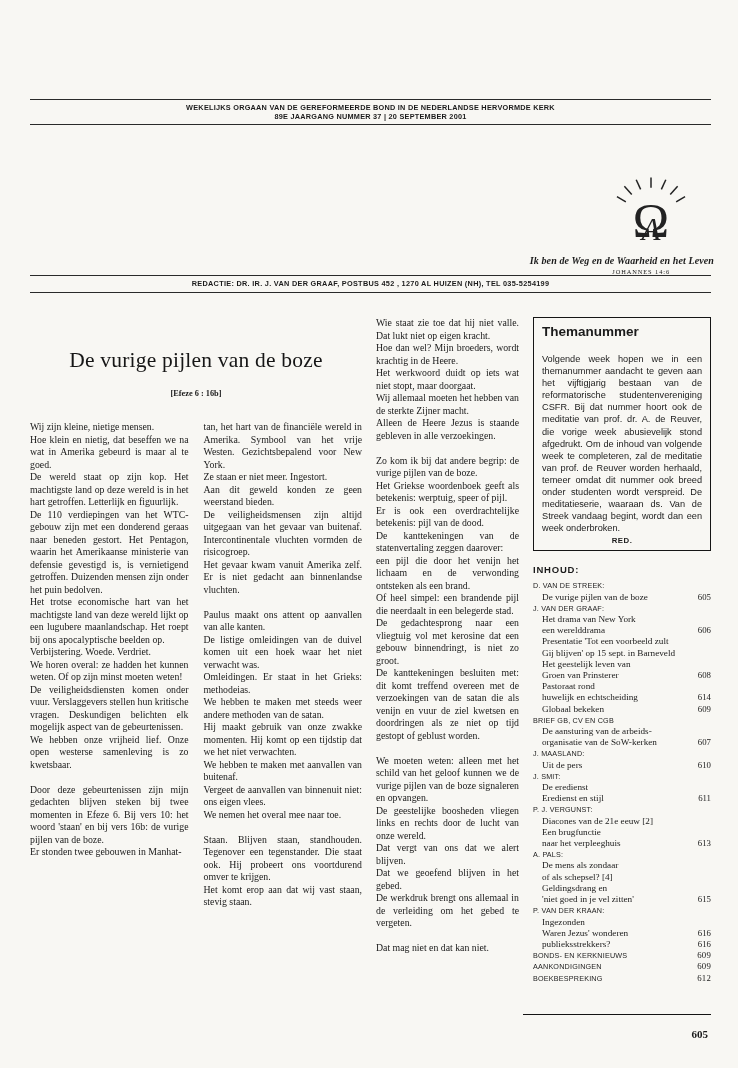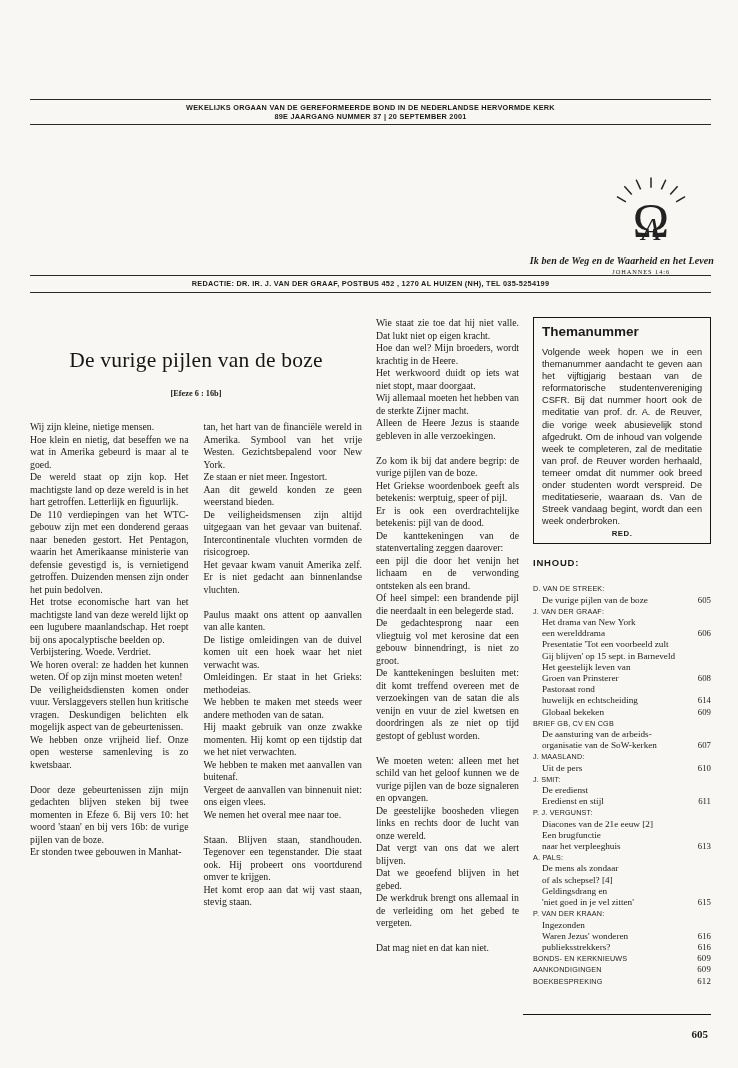--- a/index.html
+++ b/index.html
@@ -40,25 +40,25 @@
   .subtitle { text-align:center; font-size:8.3px; font-weight:bold; margin-top:16px; }
   .cols { display:flex; gap:15px; margin-top:23px; }
   .coltext {
     flex:1; font-size:9.8px; line-height:12.5px; text-align:justify;
     white-space:pre-line; color:#191919;
   }
   .col3block { width:143px; flex:none; }
   
   .sidebar { flex:1; min-width:0; }
   .thema-box { border:1.5px solid #151515; padding:6px 8px 5px 8px; font-family:"Liberation Sans", sans-serif; }
-  .thema-title { font-size:13.5px; font-weight:bold; margin-bottom:7px; }
+  .thema-title { font-size:13.5px; font-weight:bold; margin-bottom:14px; }
   .thema-body { font-size:9.2px; line-height:12.1px; text-align:justify; }
   .thema-sig { text-align:center; font-size:7.8px; font-weight:bold; letter-spacing:0.5px; margin-top:2px; }
   .inhoud-title { margin-top:13px; font-family:"Liberation Sans", sans-serif; font-size:9.5px; font-weight:bold; letter-spacing:0.8px; }
-  .toc { margin-top:15px; }
+  .toc { margin-top:5px; }
   .toc-line { display:flex; justify-content:space-between; align-items:baseline; }
   .toc-author { font-family:"Liberation Sans", sans-serif; font-size:7.2px; line-height:11.2px; letter-spacing:0.2px; font-weight:normal; }
   .toc-entry { font-size:9.2px; line-height:11.2px; }
   .toc-entry .toc-text { padding-left:9px; display:inline-block; }
   .toc-page { font-family:"Liberation Serif", serif; font-size:8.8px; padding-left:4px; flex:none; }
   
   .bottom-rule { position:absolute; right:27px; bottom:53px; width:188px; border-top:1.2px solid #141414; }
   .page-number { position:absolute; right:30px; bottom:28px; font-size:11px; font-weight:bold; }
 </style>
 </head>

